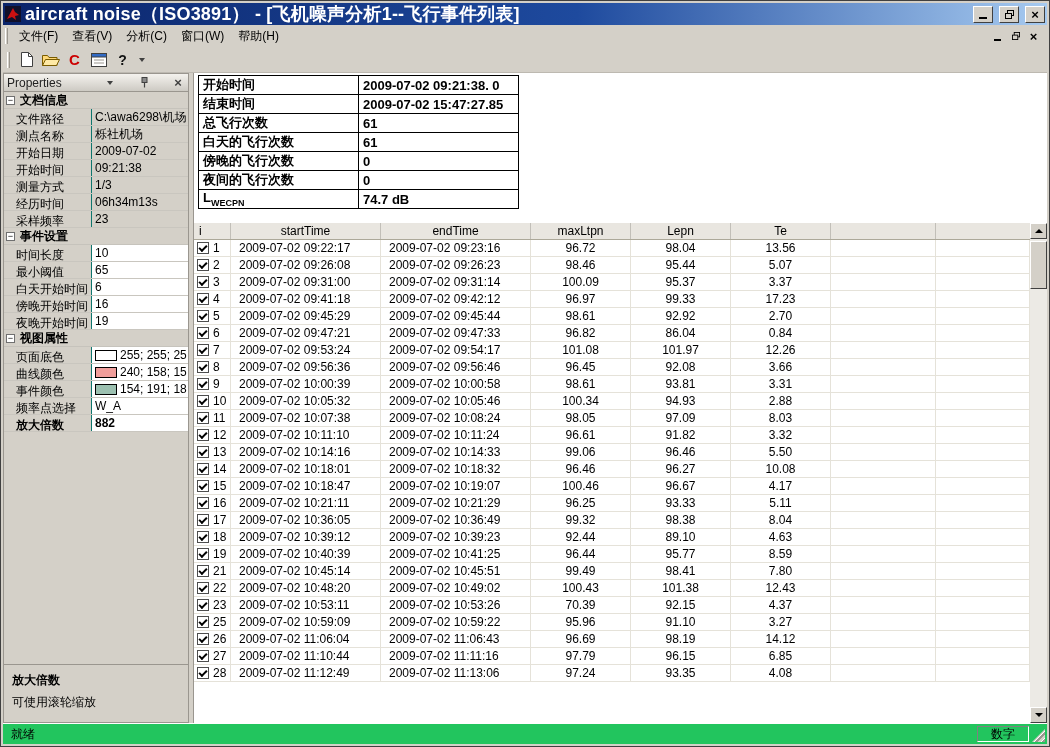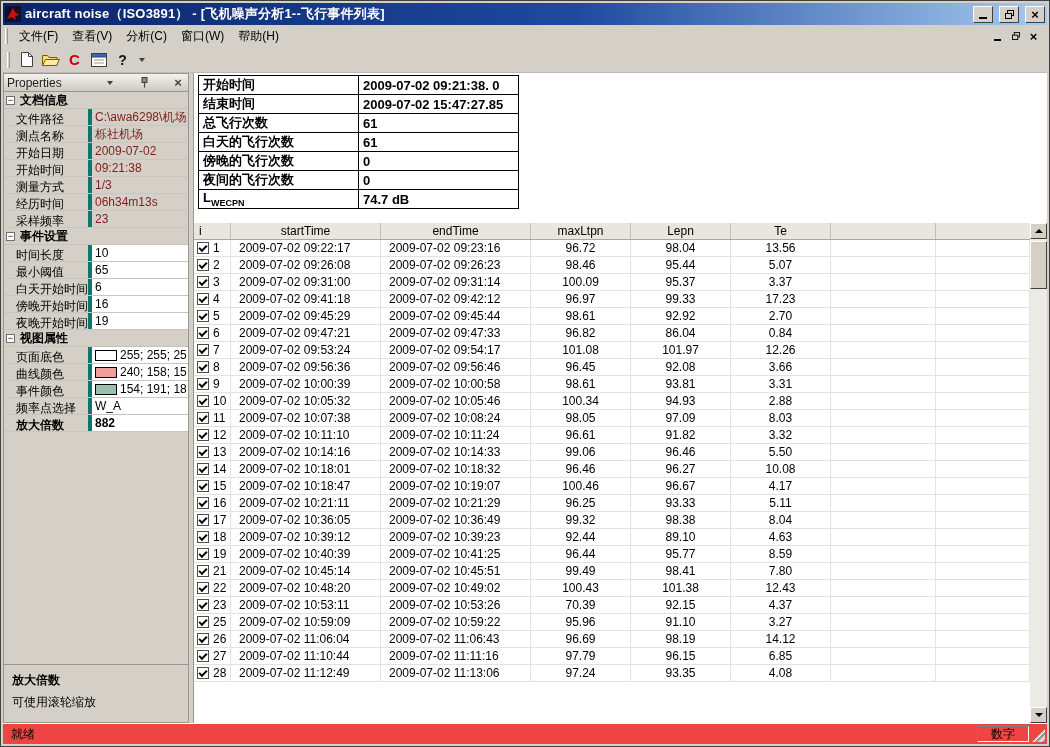--- a/index.html
+++ b/index.html
@@ -4,21 +4,21 @@
 <style>
   *{box-sizing:border-box;margin:0;padding:0}
   html,body{width:1050px;height:747px;overflow:hidden}
   body{background:#d4d0c8;font-family:"Liberation Sans",sans-serif;font-size:12px;color:#000}
   .window{position:absolute;inset:0;padding:2px;display:flex;flex-direction:column;border:1px solid #404040}
 
   
   .titlebar{height:22px;flex:none;background:linear-gradient(90deg,#0a246a 0%,#1e4a9e 55%,#a6caf0 100%);
     display:flex;align-items:center;padding:0 2px;color:#fff;font-weight:bold;gap:4px}
   .app-icon{width:16px;height:16px;flex:none}
-  .title-text{flex:1;white-space:nowrap;overflow:hidden;font-size:13px;letter-spacing:.2px}
+  .title-text{flex:1;white-space:nowrap;overflow:hidden;font-size:18px;letter-spacing:.2px}
   .tb-btn{width:20px;height:17px;flex:none;background:#d4d0c8;border:1px solid;border-color:#fff #404040 #404040 #fff;
     display:flex;align-items:center;justify-content:center;margin-left:2px;color:#000;font-size:11px}
   .min-glyph{width:8px;height:2px;background:#000;align-self:flex-end;margin-bottom:3px}
   .x-glyph{font-weight:bold;font-size:13px;line-height:13px}
 
   
   .menubar{height:22px;flex:none;display:flex;align-items:center;background:#d4d0c8}
   .grip{width:3px;height:16px;margin:0 4px 0 2px;border-left:1px solid #fff;border-right:1px solid #9a968f;flex:none}
   .menu-item{padding:3px 7px;white-space:nowrap}
   .mdi-btns{margin-left:auto;display:flex;align-items:center;gap:3px;padding-right:6px}
@@ -42,24 +42,24 @@
   .props-header{height:18px;flex:none;display:flex;align-items:center;gap:20px;padding:0 3px;
     background:linear-gradient(180deg,#f4f2ee,#cdcac3);border-bottom:1px solid #9a968f}
   .props-title{flex:1;color:#222}
   .ph-btn{width:14px;height:14px;display:flex;align-items:center;justify-content:center;color:#404040}
   .props-grid{flex:1;overflow:hidden;background:#d4d0c8}
   .prop-section{height:17px;display:flex;align-items:center;gap:5px;padding-left:2px;font-weight:bold;
     border-bottom:1px solid #c6c3bc;background:#d4d0c8}
   .collapse-box{width:9px;height:9px;flex:none;background:#fff;border:1px solid #707070;font-size:9px;
     line-height:6px;text-align:center;font-weight:normal;color:#000}
   .prop-row{height:17px;display:flex;border-bottom:1px solid #c9c6bf}
-  .prop-label{width:88px;flex:none;padding:2px 2px 0 12px;white-space:nowrap;overflow:hidden;border-right:4px solid #0f766e}
+  .prop-label{width:88px;flex:none;padding:2px 2px 0 12px;white-space:nowrap;overflow:hidden;border-right:1px solid #0f766e}
   .prop-value{flex:1;display:flex;align-items:center;gap:3px;padding:0 2px 0 3px;background:#fff;
     white-space:nowrap;overflow:hidden}
-  .prop-value.ro{background:#d4d0c8;color:#7f1d1d}
+  .prop-value.ro{background:#d4d0c8;color:#000000}
   .b{font-weight:bold}
   .swatch{width:22px;height:11px;flex:none;border:1px solid #000}
   .props-info{height:58px;flex:none;border-top:1px solid #9a968f;padding:7px 8px;background:#d4d0c8}
   .props-info .t{font-weight:bold;margin-bottom:5px}
 
   .splitter{width:4px;flex:none;background:#d4d0c8}
 
   
   .main{flex:1;position:relative;background:#fff;min-width:0;border-left:1px solid #9a968f}
 
@@ -93,21 +93,21 @@
   .sb-btn{position:absolute;left:0;width:17px;height:16px;background:#d4d0c8;border:1px solid;
     border-color:#fff #404040 #404040 #fff;display:flex;align-items:center;justify-content:center}
   .sb-btn.up{top:0}
   .sb-btn.down{bottom:0}
   .arr-up{width:0;height:0;border-left:4px solid transparent;border-right:4px solid transparent;border-bottom:4px solid #000}
   .arr-down{width:0;height:0;border-left:4px solid transparent;border-right:4px solid transparent;border-top:4px solid #000}
   .sb-thumb{position:absolute;left:0;top:18px;width:17px;height:48px;background:#d4d0c8;border:1px solid;
     border-color:#fff #404040 #404040 #fff}
 
   
-  .statusbar{height:21px;flex:none;display:flex;align-items:center;background:#ef4444;border-top:1px solid #fff;
+  .statusbar{height:21px;flex:none;display:flex;align-items:center;background:#22c55e;border-top:1px solid #fff;
     padding:0 4px 0 8px;position:relative}
   .status-left{flex:1}
   .status-pane{width:52px;height:16px;border:1px solid;border-color:#808080 #fff #fff #808080;
     display:flex;align-items:center;justify-content:center;margin-right:14px}
   .resize-grip{position:absolute;right:2px;bottom:2px;width:13px;height:13px;
     clip-path:polygon(100% 0,100% 100%,0 100%);
     background:repeating-linear-gradient(135deg,#fff 0 1px,#9a968f 1px 3px,#d4d0c8 3px 5px)}
 </style>
 </head>
 <body>

